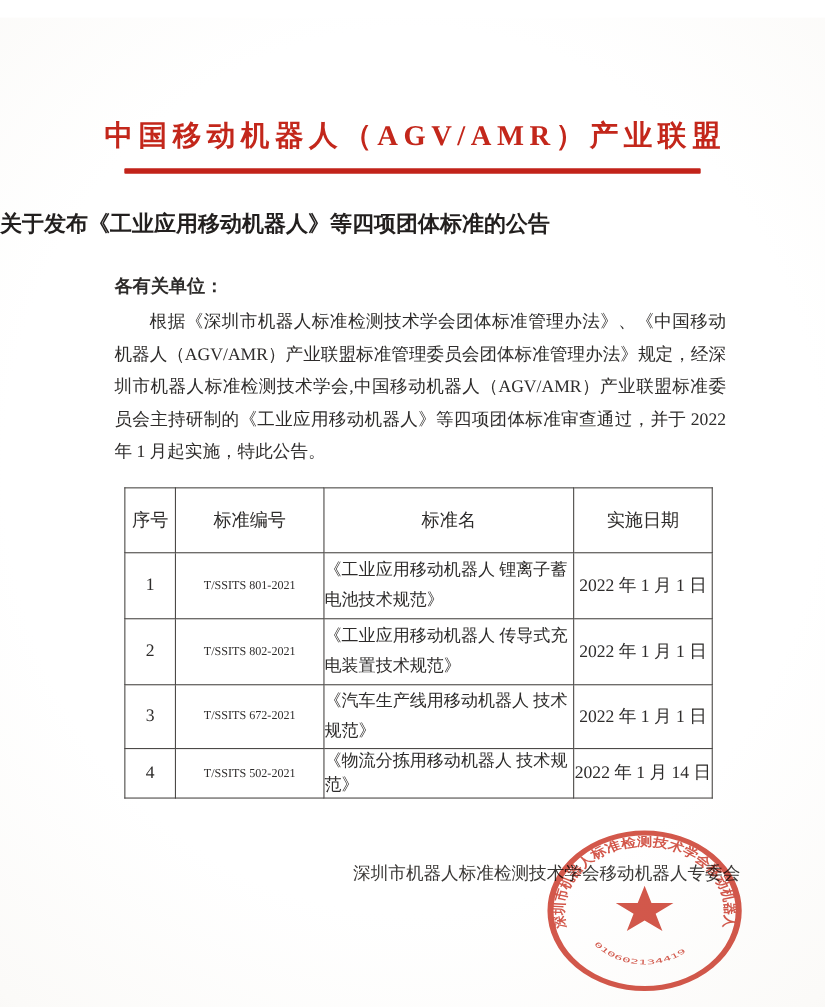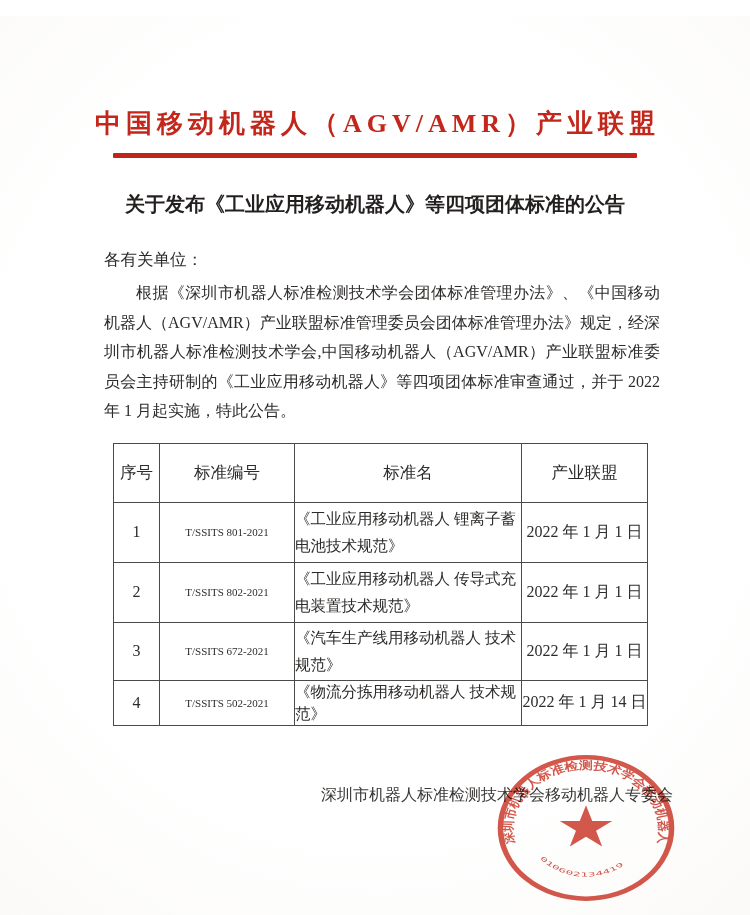--- a/index.html
+++ b/index.html
@@ -40,31 +40,31 @@
     width: 524px;
     height: 5px;
     margin: 12px auto 0;
     background: #c2231a;
     border-radius: 1px;
   }
 
   
   .doc-title {
     margin-top: 33px;
-    text-align: center;
     font-size: 20px;
     font-weight: bold;
     line-height: 27px;
     color: #221f1e;
   }
   .content { padding: 0 90px 0 104px; }
   .salutation {
     margin: 31px 0 0;
     font-size: 16.5px;
     line-height: 22px;
+    font-weight: bold;
   }
   .body-par {
     margin: 7px 0 0;
     font-size: 16px;
     line-height: 29.5px;
     text-indent: 2em;
     text-align: justify;
   }
 
   
@@ -147,21 +147,21 @@
         <col style="width:46px">
           <col style="width:135px">
           <col style="width:227px">
           <col style="width:126px">
       </colgroup>
       <thead>
         <tr>
           <th class="h-no">序号</th>
           <th>标准编号</th>
           <th>标准名</th>
-          <th>产业联盟</th>
+          <th>实施日期</th>
         </tr>
       </thead>
       <tbody>
         <tr class="row-h60">
           <td class="c-no">1</td>
           <td class="c-code">T/SSITS 801-2021</td>
           <td class="c-name">《工业应用移动机器人 锂离子蓄电池技术规范》</td>
           <td class="c-date">2022 年 1 月 1 日</td>
         </tr>
         <tr class="row-h60">

